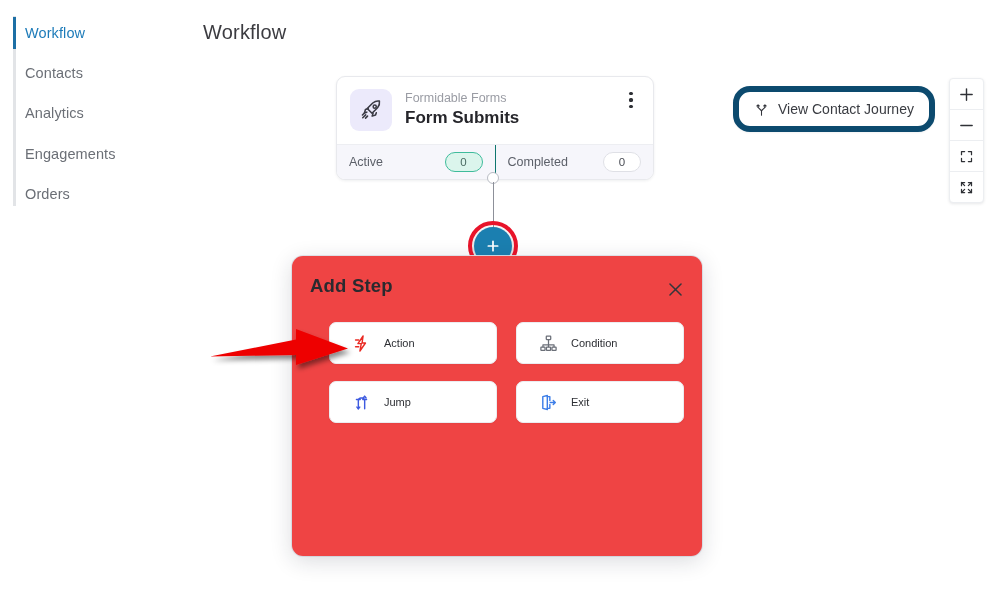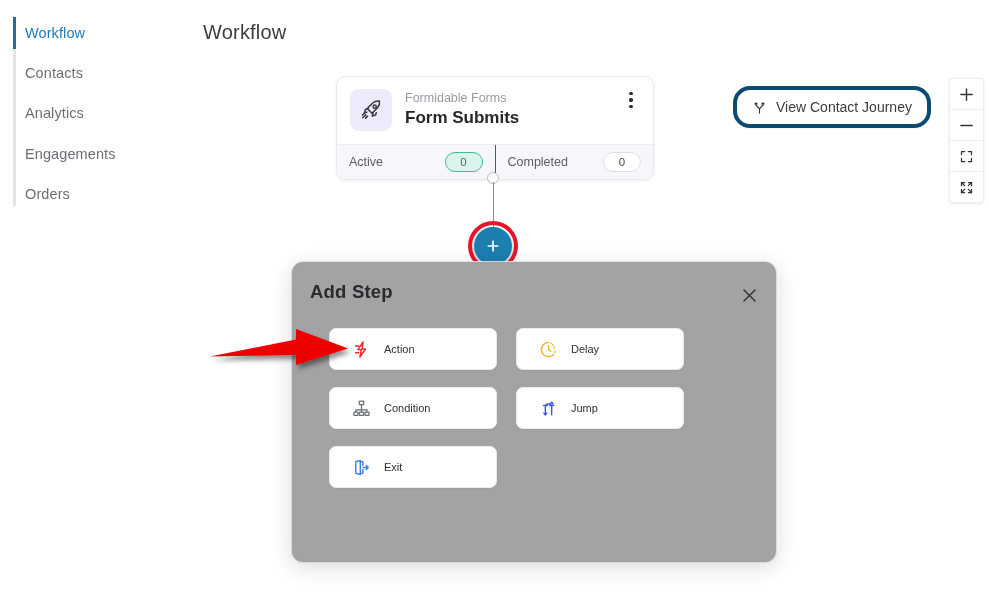--- a/index.html
+++ b/index.html
@@ -210,21 +210,21 @@
     pointer-events: none;
   }
 
   
   #journey-btn {
     position: absolute;
     left: 733px;
     top: 86px;
     height: 34px;
     padding: 0 15px;
-    border: 4px solid #0c4a6e;
+    border: 6px solid #0c4a6e;
     border-radius: 17px;
     background: #ffffff;
     display: flex;
     align-items: center;
     gap: 9px;
     font-size: 14px;
     color: #3a3c42;
     box-shadow: 0 1px 2px rgba(20,25,40,.05);
     white-space: nowrap;
   }
@@ -249,24 +249,24 @@
     color: #2f3136;
   }
   .zoom-btn + .zoom-btn {
     border-top: 1px solid #eceef1;
   }
 
   
   #add-step-panel {
     position: absolute;
     left: 292px;
-    top: 262px;
-    width: 484px;
+    top: 256px;
+    width: 410px;
     height: 300px;
-    background: #a3a3a3;
+    background: #ef4444;
     border-radius: 11px;
     box-shadow: 0 5px 22px rgba(25,30,50,.16), 0 0 0 1px rgba(230,232,238,.9);
     box-sizing: border-box;
   }
   #panel-title {
     position: absolute;
     left: 18px;
     top: 19px;
     font-size: 18.5px;
     color: #2a2a2f;
@@ -433,31 +433,20 @@
     <div class="step-btn">
       <span class="step-icon">
         <svg width="19" height="19" viewBox="0 0 24 24" fill="none" stroke="#ea2a23" stroke-width="1.8" stroke-linecap="round" stroke-linejoin="round">
           <path d="M14 2.5 7.5 12.2h4.2L10 21.5 17 11.4h-4.3z"></path>
           <path d="M4.5 7.5h4M4.5 16h4"></path>
         </svg>
       </span>
       <span>Action</span>
     </div>
 
-    <div class="step-btn">
-      <span class="step-icon">
-        <svg width="19" height="19" viewBox="0 0 24 24" fill="none" stroke="#f0b429" stroke-width="1.8" stroke-linecap="round">
-          <path d="M12 3a9 9 0 1 0 6.4 15.4"></path>
-          <path d="M19.9 15.6a9 9 0 0 0 .1-2.6" stroke-dasharray="1.2 2.4"></path>
-          <path d="M19.3 10.2A9 9 0 0 0 15 4.1" stroke-dasharray="1.2 2.4"></path>
-          <path d="M12 7.2V12l3 2"></path>
-        </svg>
-      </span>
-      <span>Delay</span>
-    </div>
 
     <div class="step-btn">
       <span class="step-icon">
         <svg width="19" height="19" viewBox="0 0 24 24" fill="none" stroke="#6b6f78" stroke-width="1.6" stroke-linejoin="round">
           <rect x="9.2" y="2.8" width="5.6" height="4.2" rx="0.6"></rect>
           <rect x="2.4" y="16.6" width="5.2" height="4.2" rx="0.6"></rect>
           <rect x="9.4" y="16.6" width="5.2" height="4.2" rx="0.6"></rect>
           <rect x="16.4" y="16.6" width="5.2" height="4.2" rx="0.6"></rect>
           <path d="M12 7v4.6M5 16.6v-2.8h14v2.8M12 11.6v5"></path>
         </svg>

